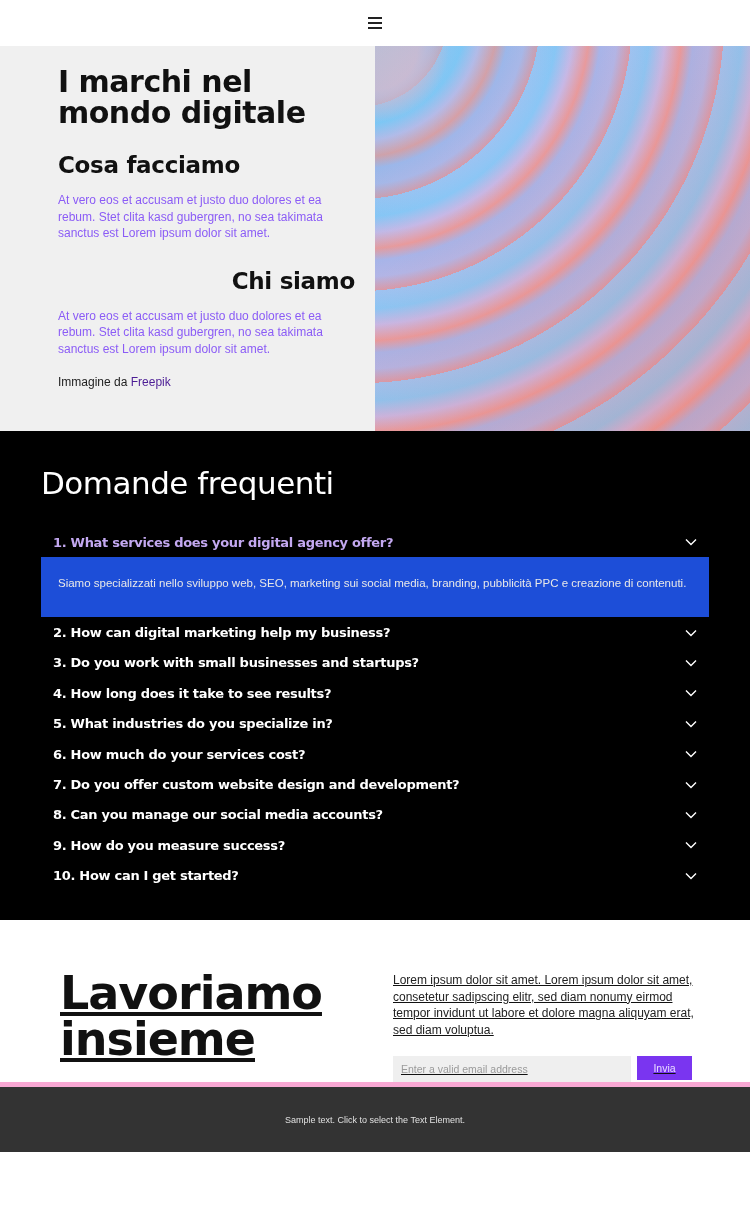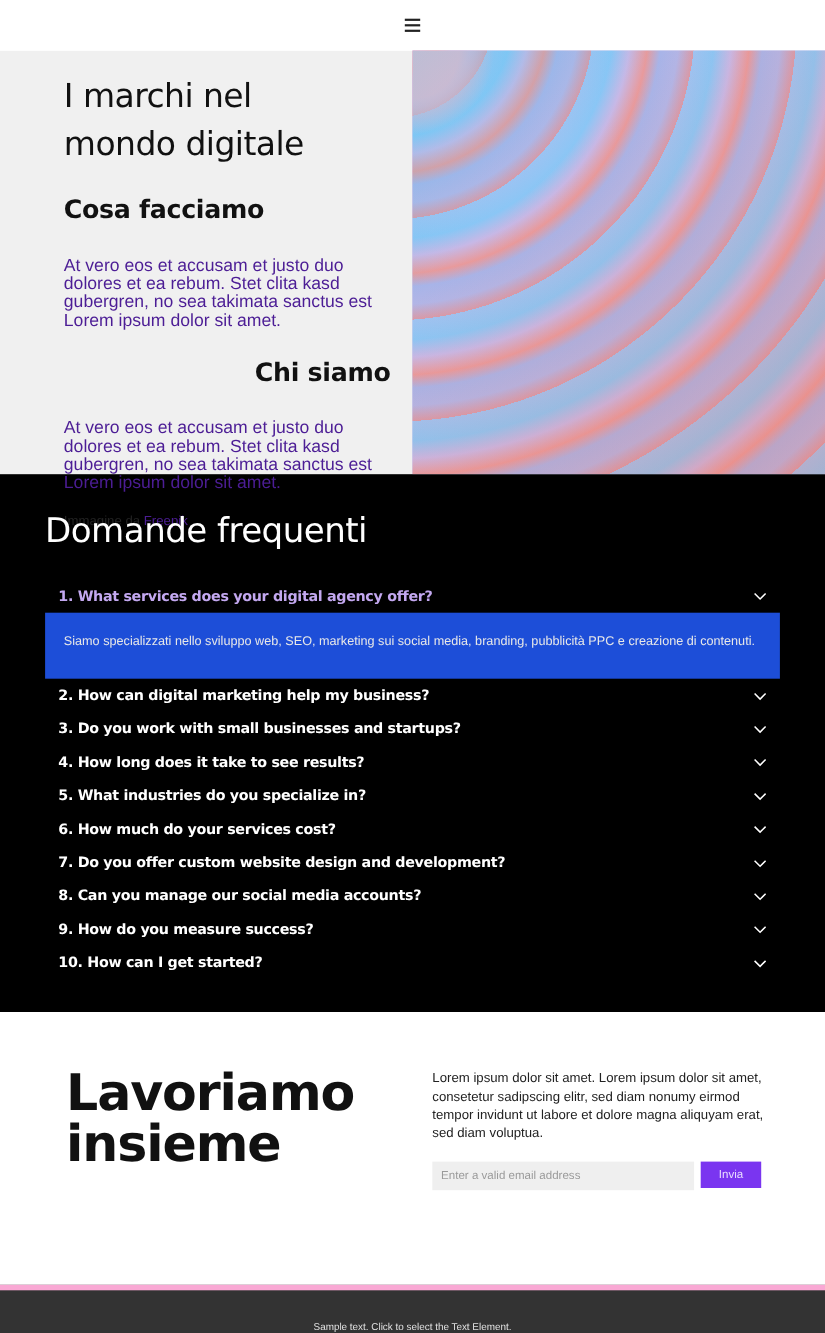--- a/index.html
+++ b/index.html
@@ -7,24 +7,24 @@
   body { font-family: "DejaVu Sans", sans-serif; color: #111; }
 
   
   .header { height: 46px; background: #fff; display: flex; align-items: center; justify-content: center; position: relative; }
   .hamburger { width: 14px; height: 12px; display: flex; flex-direction: column; justify-content: space-between; cursor: pointer; margin-top: -1px; }
   .hamburger span { display: block; height: 2px; background: #222; width: 100%; }
 
   
   .hero { display: flex; height: 385px; }
   .hero-left { width: 375px; background: #f0f0f0; padding: 20px 20px 0 58px; }
-  .hero-title { font-family: "DejaVu Sans", sans-serif; font-size: 30px; line-height: 44px; font-weight: normal; color: #111; letter-spacing: -0.5px; width: 260px; }
+  .hero-title { font-family: "DejaVu Sans", sans-serif; font-size: 30px; line-height: 31px; font-weight: bold; color: #111; letter-spacing: -0.5px; width: 260px; }
   .hero-h2 { font-family: "DejaVu Sans", sans-serif; font-weight: bold; font-size: 23px; letter-spacing: -0.3px; color: #111; margin-top: 24px; }
   .hero-h2.second { margin-top: 26px; text-align: right; }
-  .hero-p { font-family: "Liberation Sans", sans-serif; font-size: 16px; line-height: 16.5px; color: #4c1d95; margin-top: 30px; width: 300px; }
+  .hero-p { font-family: "Liberation Sans", sans-serif; font-size: 12px; line-height: 16.5px; color: #8b5cf6; margin-top: 14px; width: 300px; }
   .credit { font-family: "Liberation Sans", sans-serif; font-size: 12px; color: #222; margin-top: 18px; }
   .credit a { color: #4c1d95; text-decoration: none; }
   .hero-right { width: 375px; position: relative; overflow: hidden;
     background:
       radial-gradient(ellipse at 0% 0%, #f7b8c6 0%, #f2b6c8 8%, transparent 14%),
       repeating-radial-gradient(circle at -5% -8%,
         #9ec3f2 0px, #8bc6f5 18px, #c7b8e6 34px, #e89a9c 50px, #a8b4e8 62px,
         #b2b5e6 78px, #d89aa8 92px),
       #b8b0e0;
   }
@@ -36,21 +36,21 @@
   .faq-title { color: #fff; font-family: "DejaVu Sans", sans-serif; font-size: 31px; font-weight: normal; letter-spacing: -0.5px; line-height: 40px; margin-top: 2px; }
   .faq-list { margin-top: 24px; }
   .faq-item { display: flex; align-items: center; justify-content: space-between; height: 30.4px; padding: 0 12px; cursor: pointer; }
   .faq-q { font-family: "DejaVu Sans", sans-serif; font-weight: bold; font-size: 13px; color: #fff; letter-spacing: -0.3px; }
   .faq-item.active .faq-q { color: #c3a8f0; }
   .chev { width: 12px; height: 8px; }
   .faq-answer { background: #1d4ed8; height: 60px; padding: 18px 17px; margin-bottom: 0; }
   .faq-a { font-family: "Liberation Sans", sans-serif; font-size: 11.5px; color: #e8e8e8; line-height: 16px; }
 
   
-  .cta { height: 248px; display: flex; padding: 0; background: #fff; }
+  .cta { height: 162px; display: flex; padding: 0; background: #fff; text-decoration: underline; }
   .cta-left { width: 375px; padding: 50px 0 0 60px; }
   .cta-title { font-family: "DejaVu Sans", sans-serif; font-weight: bold; font-size: 46px; line-height: 46px; letter-spacing: -1px; color: #111; }
   .cta-right { width: 375px; padding: 52px 50px 0 18px; }
   .cta-p { font-family: "Liberation Sans", sans-serif; font-size: 12px; line-height: 16.5px; color: #222; }
   .form { display: flex; margin-top: 18px; align-items: flex-start; }
   .email { width: 238px; height: 26px; background: #efefef; border: none; padding: 0 8px; font-family: "Liberation Sans", sans-serif; font-size: 10.5px; color: #333; outline: none; }
   .email::placeholder { color: #9a9a9a; }
   .send { margin-left: 6px; width: 55px; height: 24px; background: #7a35f0; color: #e9dcff; border: none; font-family: "Liberation Sans", sans-serif; font-size: 10.5px; cursor: pointer; }
 
   

